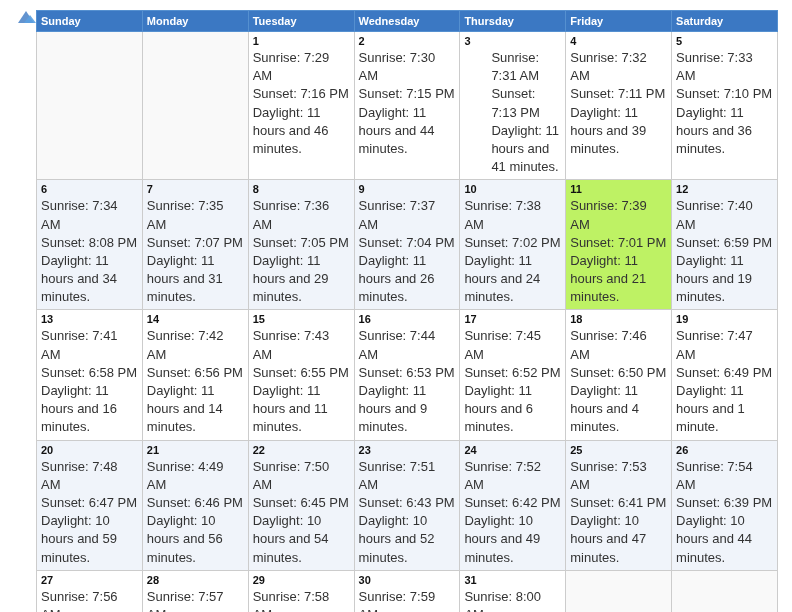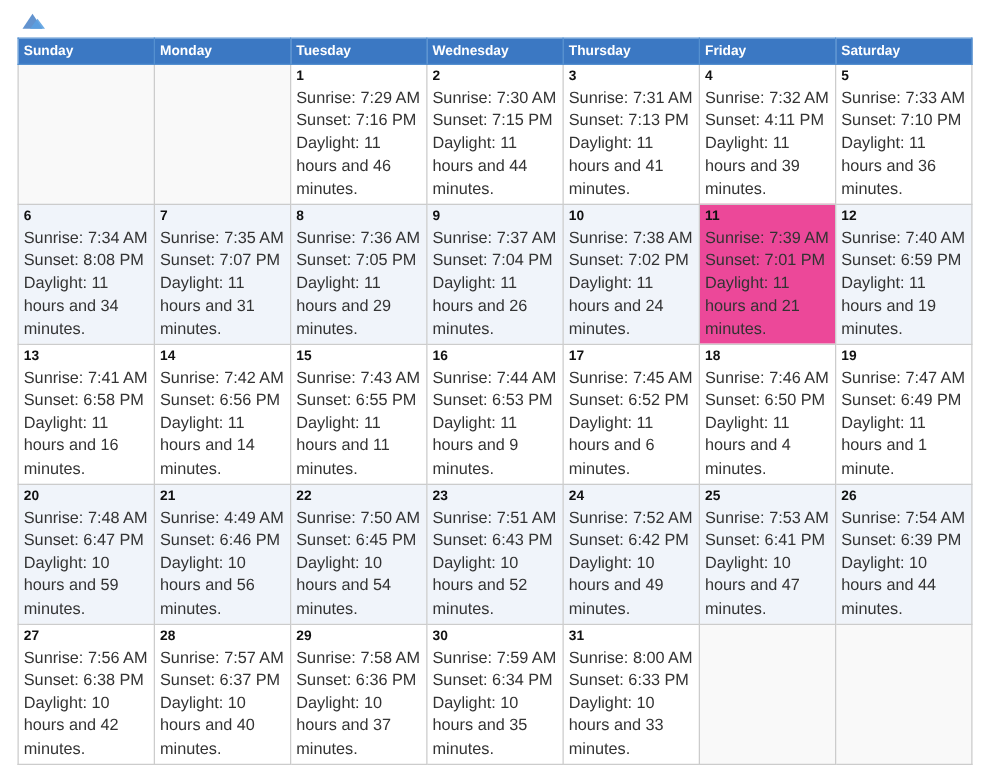--- a/index.html
+++ b/index.html
@@ -7,21 +7,20 @@
       font-family: Arial, sans-serif;
       background: #fff;
       width: 792px;
       height: 612px;
       overflow: hidden;
     }
     .page {
       width: 792px;
       height: 612px;
       display: flex;
-      flex-direction: column;
       padding: 10px 14px 8px 14px;
     }
     .header {
       display: flex;
       justify-content: space-between;
       align-items: flex-start;
       margin-bottom: 6px;
     }
     .logo {
       display: flex;
@@ -142,28 +141,28 @@
 Daylight: 11 hours and 46 minutes.</div>
           </td>
           <td style="background: rgb(255, 255, 255);">
             <span class="day-num">2</span>
             <div class="day-info" style="white-space: pre-line;">Sunrise: 7:30 AM
 Sunset: 7:15 PM
 Daylight: 11 hours and 44 minutes.</div>
           </td>
           <td style="background: rgb(255, 255, 255);">
             <span class="day-num">3</span>
-            <div class="day-info" style="white-space: pre-line;">Sunrise: 7:31 AM
+            <div class="day-info" style="white-space: pre-line; margin-left: 27px;">Sunrise: 7:31 AM
 Sunset: 7:13 PM
 Daylight: 11 hours and 41 minutes.</div>
           </td>
           <td style="background: rgb(255, 255, 255);">
             <span class="day-num">4</span>
             <div class="day-info" style="white-space: pre-line;">Sunrise: 7:32 AM
-Sunset: 4:11 PM
+Sunset: 7:11 PM
 Daylight: 11 hours and 39 minutes.</div>
           </td>
           <td style="background: rgb(255, 255, 255);">
             <span class="day-num">5</span>
             <div class="day-info" style="white-space: pre-line;">Sunrise: 7:33 AM
 Sunset: 7:10 PM
 Daylight: 11 hours and 36 minutes.</div>
           </td>
         </tr>
         <tr>
@@ -190,21 +189,21 @@
             <div class="day-info" style="white-space: pre-line;">Sunrise: 7:37 AM
 Sunset: 7:04 PM
 Daylight: 11 hours and 26 minutes.</div>
           </td>
           <td style="background: rgb(240, 244, 250);">
             <span class="day-num">10</span>
             <div class="day-info" style="white-space: pre-line;">Sunrise: 7:38 AM
 Sunset: 7:02 PM
 Daylight: 11 hours and 24 minutes.</div>
           </td>
-          <td style="background: #ec4899;">
+          <td style="background: #bef264;">
             <span class="day-num">11</span>
             <div class="day-info" style="white-space: pre-line;">Sunrise: 7:39 AM
 Sunset: 7:01 PM
 Daylight: 11 hours and 21 minutes.</div>
           </td>
           <td style="background: rgb(240, 244, 250);">
             <span class="day-num">12</span>
             <div class="day-info" style="white-space: pre-line;">Sunrise: 7:40 AM
 Sunset: 6:59 PM
 Daylight: 11 hours and 19 minutes.</div>

